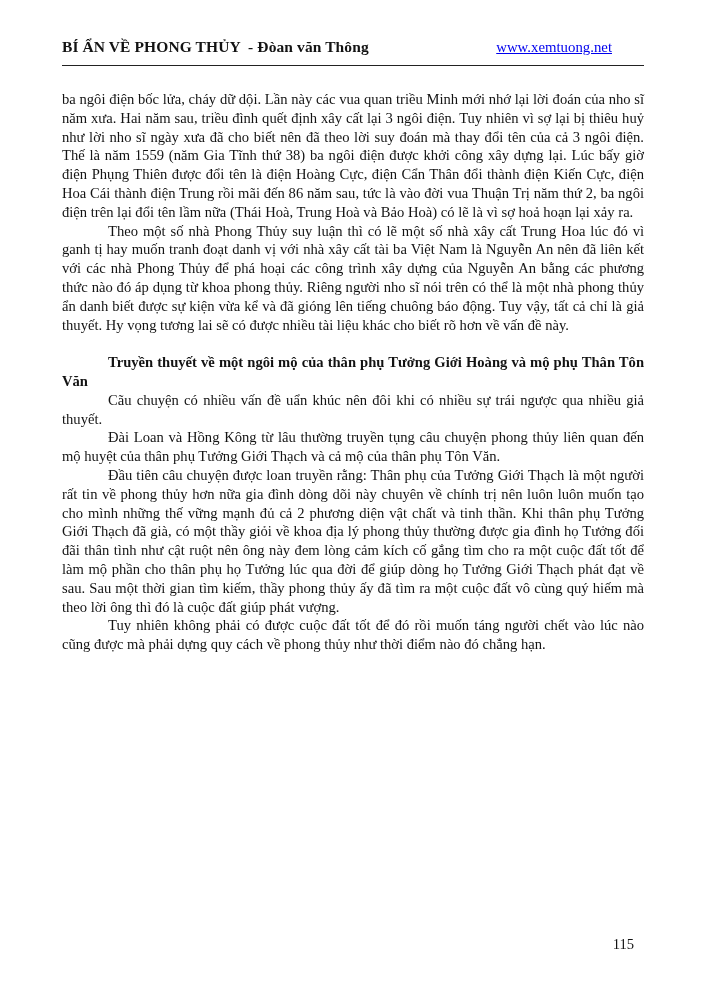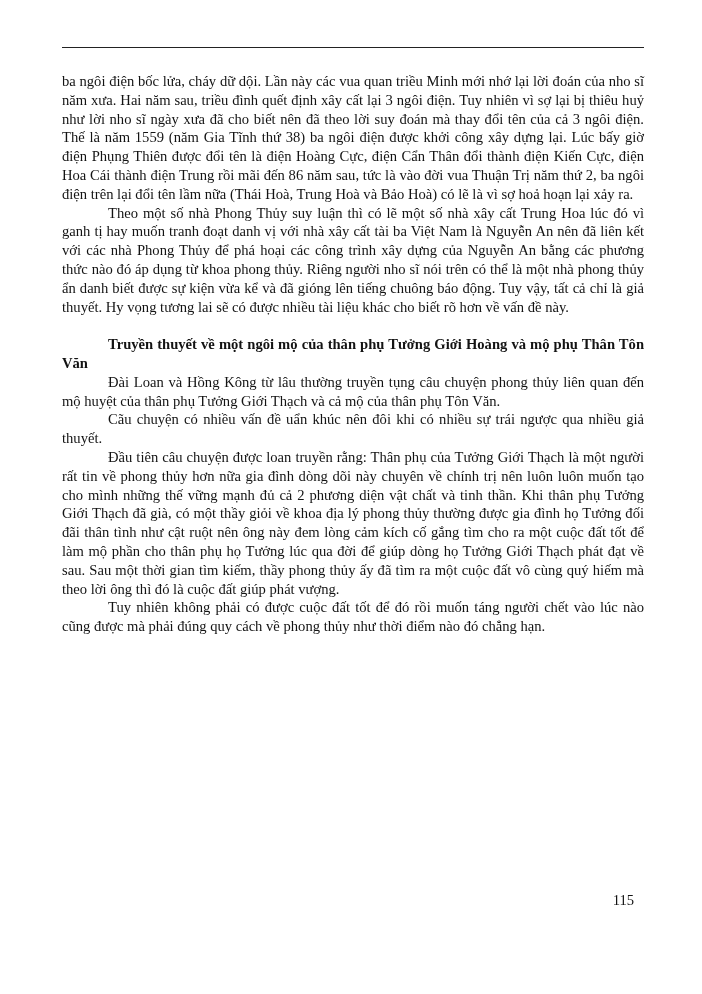--- a/index.html
+++ b/index.html
@@ -55,43 +55,47 @@
     text-indent: 46px;
   }
   .body-text p.heading {
     font-weight: bold;
     text-indent: 46px;
     margin-top: 18.8px;
   }
   .page-footer {
     position: absolute;
     right: 68px;
-    top: 892px;
+    top: 936px;
     font-size: 14.6px;
     color: #131313;
   }
 </style>
 </head>
 <body>
 
 <div class="page">
   <div class="page-inner">
 
     <header>
+      <div class="header-row">
+        <span class="book-title">BÍ ẨN VỀ PHONG THỦY  - Đòan văn Thông</span>
+        <a class="site-link">www.xemtuong.net</a>
+      </div>
       <hr class="header-rule">
     </header>
 
     <main class="body-text">
       <p>ba ngôi điện bốc lửa, cháy dữ dội. Lần này các vua quan triều Minh mới nhớ lại lời đoán của nho sĩ năm xưa. Hai năm sau, triều đình quết định xây cất lại 3 ngôi điện. Tuy nhiên vì sợ lại bị thiêu huỷ như lời nho sĩ ngày xưa đã cho biết nên đã theo lời suy đoán mà thay đổi tên của cả 3 ngôi điện. Thế là năm 1559 (năm Gia Tĩnh thứ 38) ba ngôi điện được khởi công xây dựng lại. Lúc bấy giờ điện Phụng Thiên được đổi tên là điện Hoàng Cực, điện Cẩn Thân đổi thành điện Kiến Cực, điện Hoa Cái thành điện Trung rồi mãi đến 86 năm sau, tức là vào đời vua Thuận Trị năm thứ 2, ba ngôi điện trên lại đổi tên lầm nữa (Thái Hoà, Trung Hoà và Bảo Hoà) có lẽ là vì sợ hoả hoạn lại xảy ra.</p>
       <p class="indent">Theo một số nhà Phong Thủy suy luận thì có lẽ một số nhà xây cất Trung Hoa lúc đó vì ganh tị hay muốn tranh đoạt danh vị với nhà xây cất tài ba Việt Nam là Nguyễn An nên đã liên kết với các nhà Phong Thủy để phá hoại các công trình xây dựng của Nguyễn An bằng các phương thức nào đó áp dụng từ khoa phong thủy. Riêng người nho sĩ nói trên có thể là một nhà phong thủy ẩn danh biết được sự kiện vừa kể và đã gióng lên tiếng chuông báo động. Tuy vậy, tất cả chỉ là giả thuyết. Hy vọng tương lai sẽ có được nhiều tài liệu khác cho biết rõ hơn về vấn đề này.</p>
       <p class="heading">Truyền thuyết về một ngôi mộ của thân phụ Tưởng Giới Hoàng và mộ phụ Thân Tôn Văn</p>
+      <p class="indent">Cãu chuyện có nhiều vấn đề uẩn khúc nên đôi khi có nhiều sự trái ngược qua nhiều giả thuyết.</p>
       <p class="indent">Đài Loan và Hồng Kông từ lâu thường truyền tụng câu chuyện phong thủy liên quan đến mộ huyệt của thân phụ Tưởng Giới Thạch và cả mộ của thân phụ Tôn Văn.</p>
-      <p class="indent">Cãu chuyện có nhiều vấn đề uẩn khúc nên đôi khi có nhiều sự trái ngược qua nhiều giả thuyết.</p>
       <p class="indent">Đầu tiên câu chuyện được loan truyền rằng: Thân phụ của Tưởng Giới Thạch là một người rất tin về phong thủy hơn nữa gia đình dòng dõi này chuyên về chính trị nên luôn luôn muốn tạo cho mình những thế vững mạnh đủ cả 2 phương diện vật chất và tinh thần. Khi thân phụ Tưởng Giới Thạch đã già, có một thầy giỏi về khoa địa lý phong thủy thường được gia đình họ Tưởng đối đãi thân tình như cật ruột nên ông này đem lòng cảm kích cố gắng tìm cho ra một cuộc đất tốt để làm mộ phần cho thân phụ họ Tưởng lúc qua đời để giúp dòng họ Tưởng Giới Thạch phát đạt về sau. Sau một thời gian tìm kiếm, thầy phong thủy ấy đã tìm ra một cuộc đất vô cùng quý hiếm mà theo lời ông thì đó là cuộc đất giúp phát vượng.</p>
-      <p class="indent">Tuy nhiên không phải có được cuộc đất tốt để đó rồi muốn táng người chết vào lúc nào cũng được mà phải đúng quy cách về phong thủy như thời điểm nào đó chẳng hạn.</p>
+      <p class="indent">Tuy nhiên không phải có được cuộc đất tốt để đó rồi muốn táng người chết vào lúc nào cũng được mà phải dựng quy cách về phong thủy như thời điểm nào đó chẳng hạn.</p>
     </main>
 
   </div>
 
   <footer class="page-footer">
     <span>115</span>
   </footer>
 </div>
 
 </body></html>

